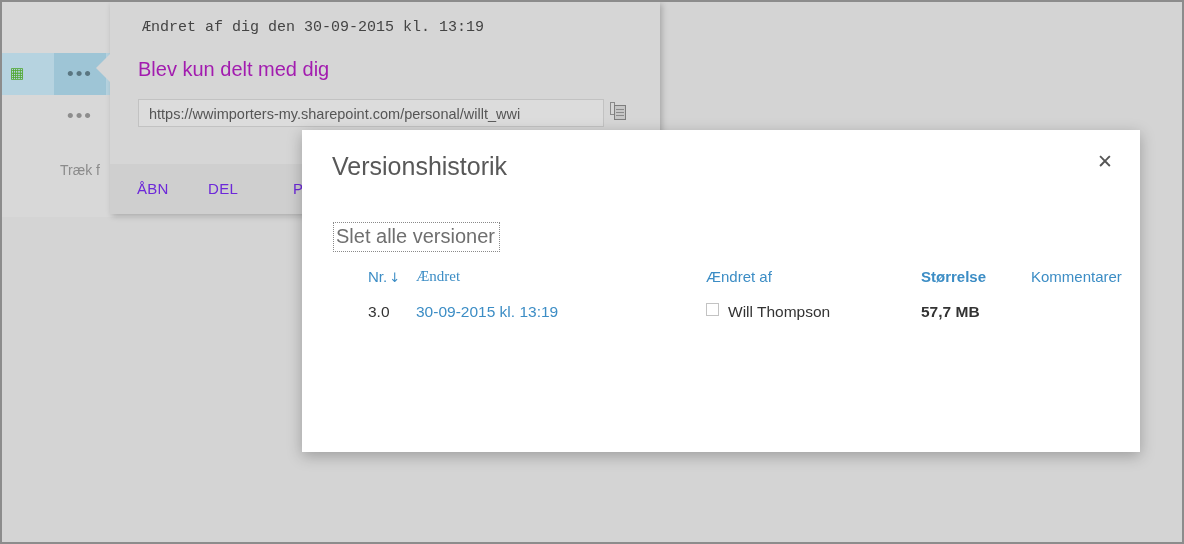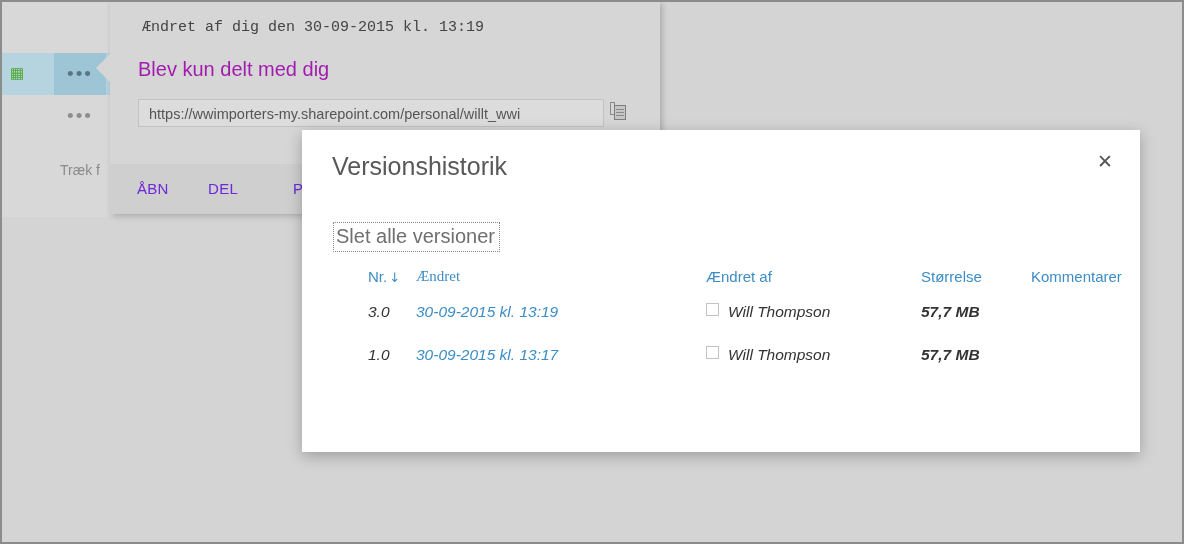--- a/index.html
+++ b/index.html
@@ -282,34 +282,33 @@
     font-weight: normal;
     font-size: 15px;
     color: #3c8dc5;
     padding: 0 0 18px 0;
     white-space: nowrap;
     cursor: pointer;
   }
   #version-table th.th-num   { width: 48px; }
   #version-table th.th-mod   { width: 290px; font-family: Liberation Serif, serif; }
   #version-table th.th-by    { width: 215px; }
-  #version-table th.th-size  { width: 110px; }
+  #version-table th.th-size  { width: 110px; font-weight: bold; }
   #version-table th.th-comm  { width: 117px; }
   .sort-arrow {
     font-family: "DejaVu Sans", sans-serif;
     font-size: 13px;
     padding-left: 2px;
   }
   #version-table td {
     font-size: 15.5px;
     color: #333333;
     padding: 0 0 25px 0;
     vertical-align: top;
     white-space: nowrap;
-    font-style: italic;
   }
   td.cell-num {
     font-size: 15.5px;
     color: #3c3c3c;
   }
   td.cell-mod a {
     color: #3c8dc5;
     text-decoration: none;
     font-size: 15.5px;
     cursor: pointer;
@@ -396,24 +395,17 @@
         </tr>
       </thead>
       <tbody id="version-rows">
           <tr>
             <td class="cell-num">3.0</td>
             <td class="cell-mod"><a>30-09-2015 kl. 13:19</a></td>
             <td class="cell-by"><span class="avatar-box"></span><span>Will Thompson</span></td>
             <td class="cell-size">57,7 MB</td>
             <td class="cell-comments"></td>
           </tr>
-          <tr>
-            <td class="cell-num">1.0</td>
-            <td class="cell-mod"><a>30-09-2015 kl. 13:17</a></td>
-            <td class="cell-by"><span class="avatar-box"></span><span>Will Thompson</span></td>
-            <td class="cell-size">57,7 MB</td>
-            <td class="cell-comments"></td>
-          </tr>
         </tbody>
     </table>
   </div>
 
 </div>
 
 </body></html>

